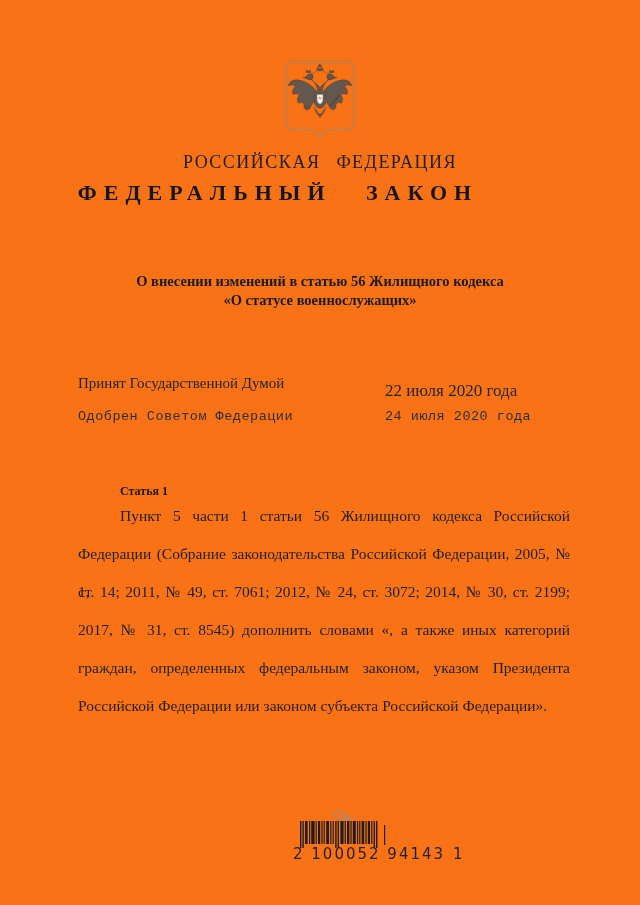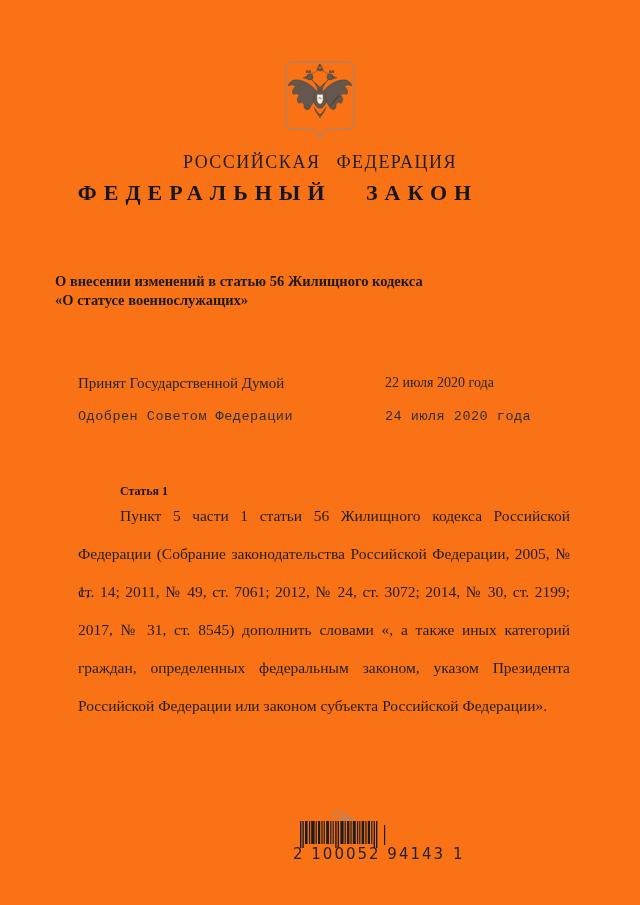--- a/index.html
+++ b/index.html
@@ -21,28 +21,28 @@
     color:#1f1f1f;
   }
   .lawtype{
     position:absolute;left:0;top:180px;width:556px;
     text-align:center;font-size:22px;font-weight:bold;
     letter-spacing:7px;word-spacing:22px;color:#161616;
   }
   
   .title{
     position:absolute;left:55px;top:272px;width:530px;
-    font-weight:bold;font-size:14.5px;line-height:19px;
+    text-align:center;font-weight:bold;font-size:14.5px;line-height:19px;
     color:#1a1a1a;
   }
   
   .adopt{position:absolute;left:78px;top:375px;width:492px;}
   .adopt-row{position:relative;height:32px;}
   .adopt-label{position:absolute;left:0;top:0;font-size:15px;}
-  .adopt-date{position:absolute;left:307px;top:0;font-size:14px;}
+  .adopt-date{position:absolute;left:307px;top:6px;font-size:17px;}
   .row-serif{font-family:"Liberation Serif", serif;color:#242424;}
   .row-mono{font-family:"Liberation Mono","DejaVu Sans Mono", monospace;font-size:13.5px;color:#2e2e2e;letter-spacing:0.5px;}
   .row-mono .adopt-label{font-size:13.5px;top:2px;}
   .row-mono .adopt-date{font-size:13.5px;top:2px;}
   
   .article-heading{
     position:absolute;left:120px;top:484px;
     font-weight:bold;font-size:12px;color:#161616;
   }
   .paragraph{

